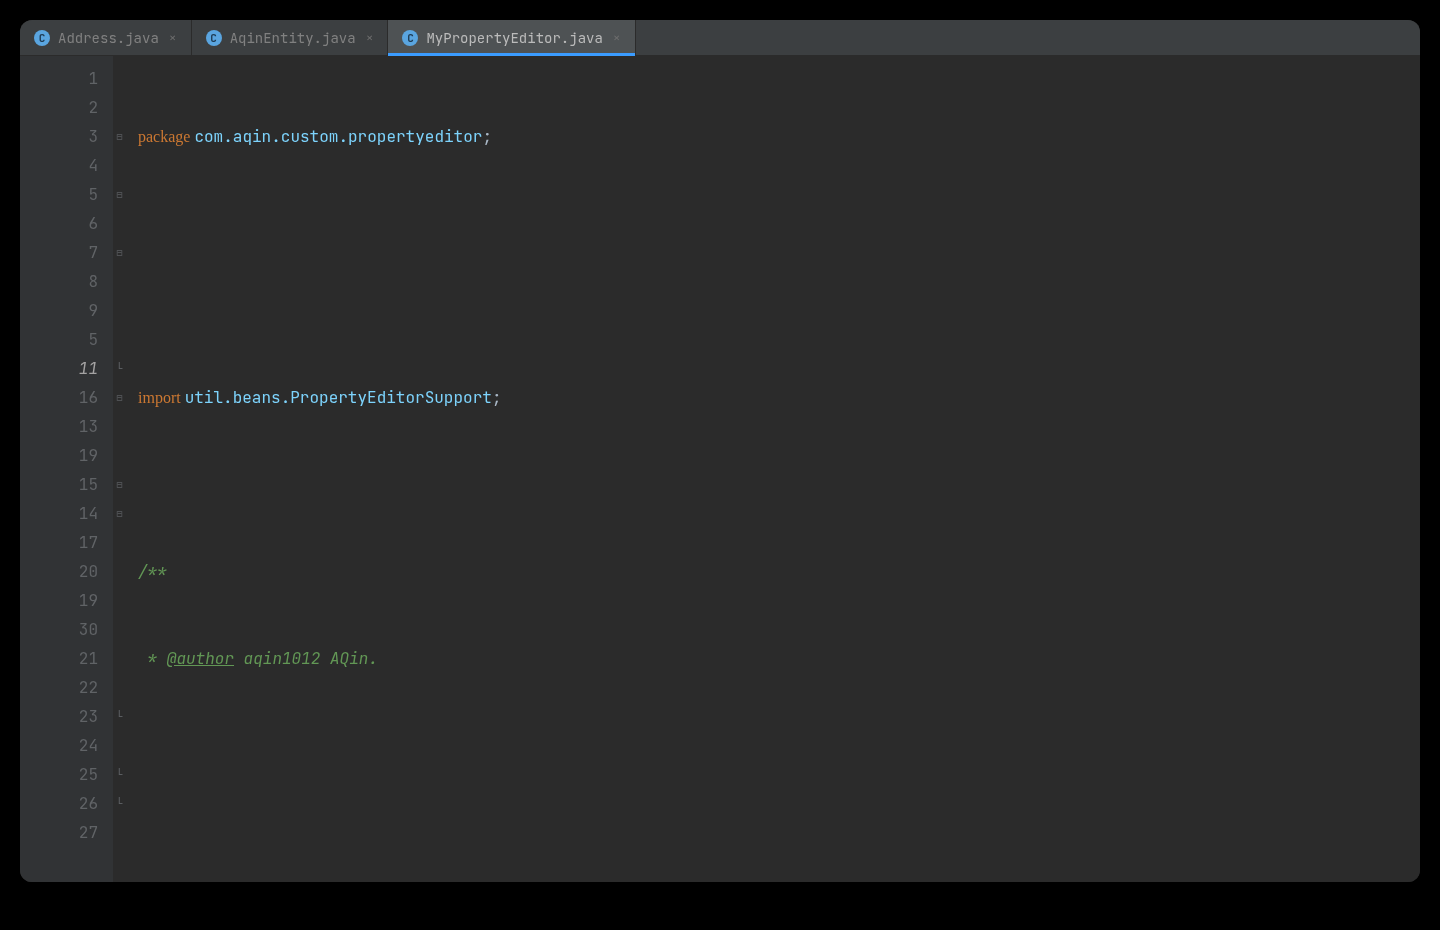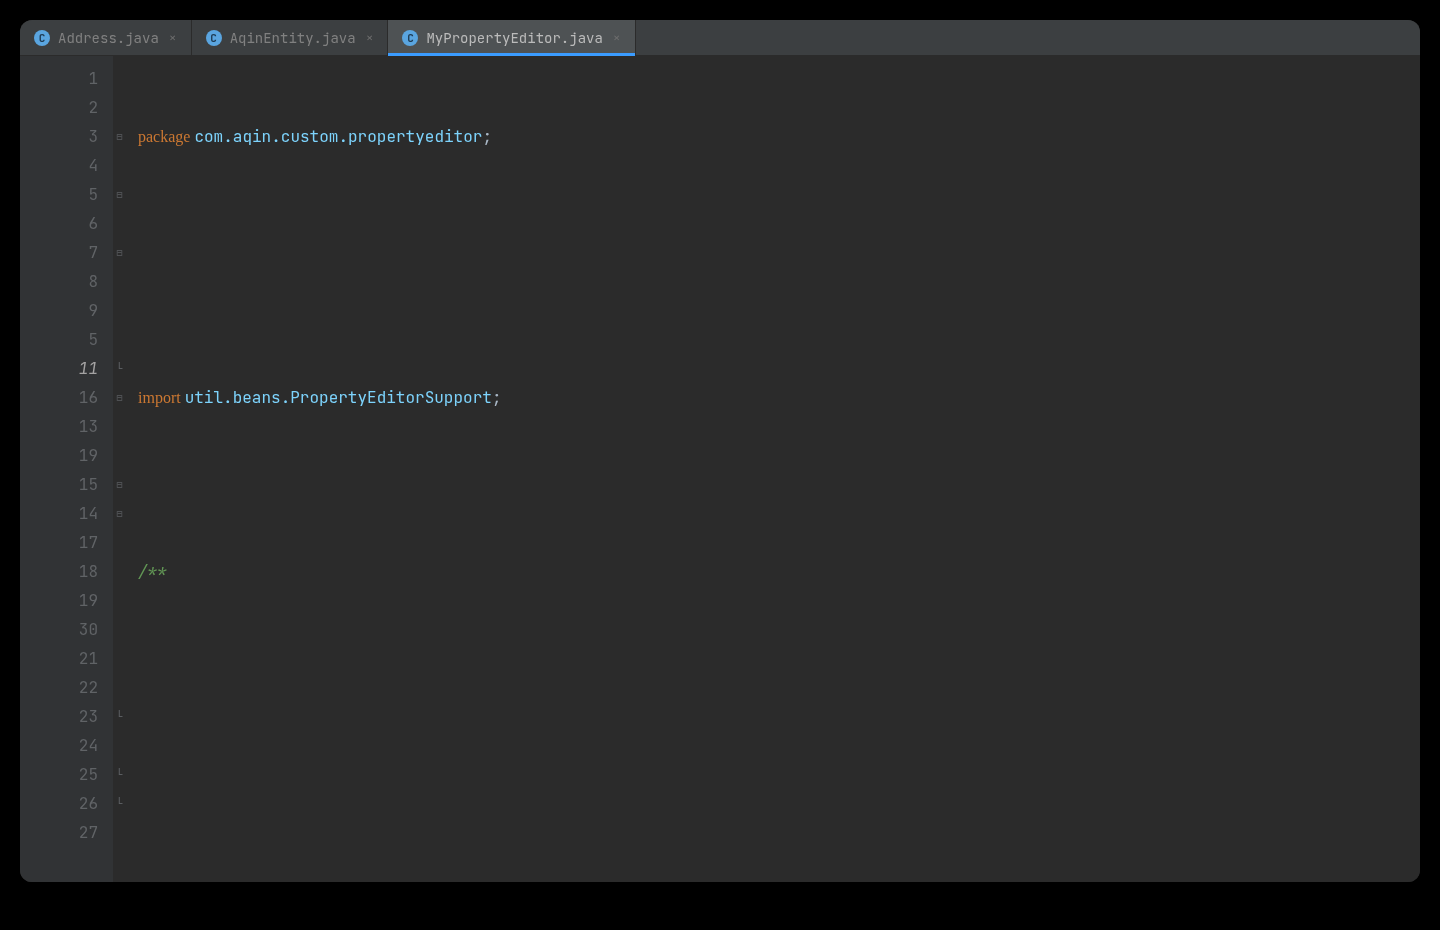--- a/index.html
+++ b/index.html
@@ -166,21 +166,21 @@
       <div class="ln">8</div>
       <div class="ln">9</div>
       <div class="ln">5</div>
       <div class="ln current">11</div>
       <div class="ln">16</div>
       <div class="ln">13</div>
       <div class="ln">19</div>
       <div class="ln">15</div>
       <div class="ln">14</div>
       <div class="ln">17</div>
-      <div class="ln">18</div>
+      <div class="ln">20</div>
       <div class="ln">19</div>
       <div class="ln">30</div>
       <div class="ln">21</div>
       <div class="ln">22</div>
       <div class="ln">23</div>
       <div class="ln">24</div>
       <div class="ln">25</div>
       <div class="ln">26</div>
       <div class="ln">27</div>
     </div>
@@ -215,20 +215,21 @@
       <div class="fl"></div>
     </div>
 
     <div class="code">
       <div class="cl"><span class="kw">package </span><span class="pkg">com.aqin.custom.propertyeditor</span><span class="op">;</span></div>
       <div class="cl"></div>
       <div class="cl"></div>
       <div class="cl"><span class="kw">import </span><span class="pkg">util.beans.PropertyEditorSupport</span><span class="op">;</span></div>
       <div class="cl"></div>
       <div class="cl"><span class="doc">/**</span></div>
+      <div class="cl"><span class="doc"> * </span><span class="tag">@author</span><span class="doc"> aqin1012 AQin.</span></div>
       
       
       
       
       
       
       
       
       
       

